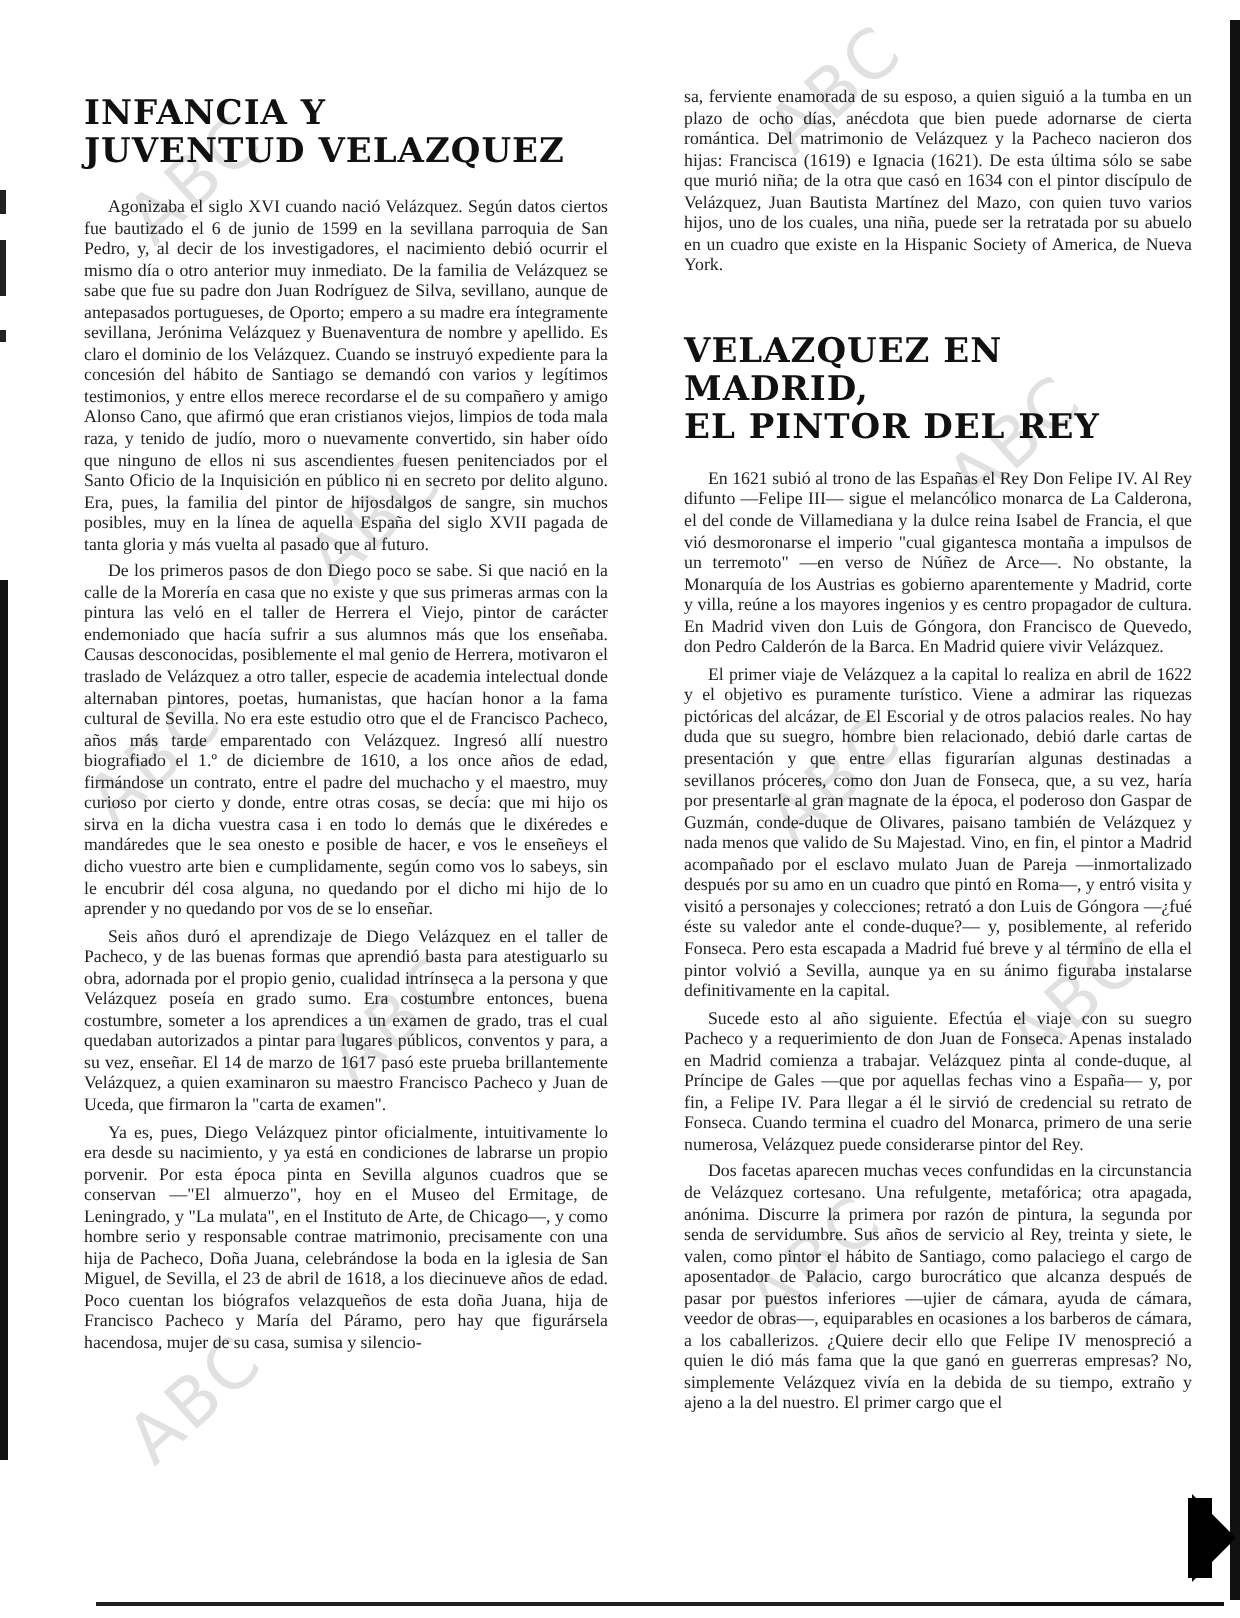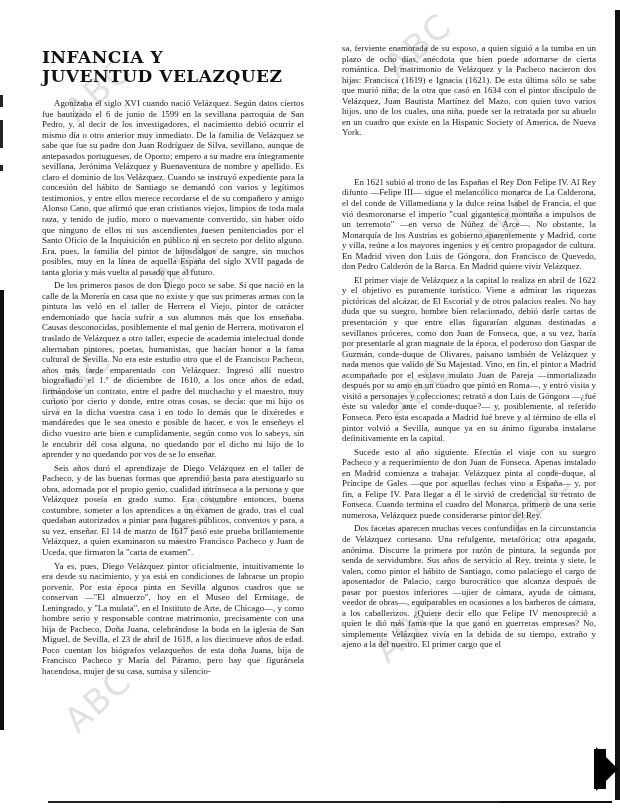--- a/index.html
+++ b/index.html
@@ -62,20 +62,24 @@
     <p class="body">Agonizaba el siglo XVI cuando nació Velázquez. Según datos ciertos fue bautizado el 6 de junio de 1599 en la sevillana parroquia de San Pedro, y, al decir de los investigadores, el nacimiento debió ocurrir el mismo día o otro anterior muy inmediato. De la familia de Velázquez se sabe que fue su padre don Juan Rodríguez de Silva, sevillano, aunque de antepasados portugueses, de Oporto; empero a su madre era íntegramente sevillana, Jerónima Velázquez y Buenaventura de nombre y apellido. Es claro el dominio de los Velázquez. Cuando se instruyó expediente para la concesión del hábito de Santiago se demandó con varios y legítimos testimonios, y entre ellos merece recordarse el de su compañero y amigo Alonso Cano, que afirmó que eran cristianos viejos, limpios de toda mala raza, y tenido de judío, moro o nuevamente convertido, sin haber oído que ninguno de ellos ni sus ascendientes fuesen penitenciados por el Santo Oficio de la Inquisición en público ni en secreto por delito alguno. Era, pues, la familia del pintor de hijosdalgos de sangre, sin muchos posibles, muy en la línea de aquella España del siglo XVII pagada de tanta gloria y más vuelta al pasado que al futuro.</p>
     <p class="body">De los primeros pasos de don Diego poco se sabe. Si que nació en la calle de la Morería en casa que no existe y que sus primeras armas con la pintura las veló en el taller de Herrera el Viejo, pintor de carácter endemoniado que hacía sufrir a sus alumnos más que los enseñaba. Causas desconocidas, posiblemente el mal genio de Herrera, motivaron el traslado de Velázquez a otro taller, especie de academia intelectual donde alternaban pintores, poetas, humanistas, que hacían honor a la fama cultural de Sevilla. No era este estudio otro que el de Francisco Pacheco, años más tarde emparentado con Velázquez. Ingresó allí nuestro biografiado el 1.º de diciembre de 1610, a los once años de edad, firmándose un contrato, entre el padre del muchacho y el maestro, muy curioso por cierto y donde, entre otras cosas, se decía: que mi hijo os sirva en la dicha vuestra casa i en todo lo demás que le dixéredes e mandáredes que le sea onesto e posible de hacer, e vos le enseñeys el dicho vuestro arte bien e cumplidamente, según como vos lo sabeys, sin le encubrir dél cosa alguna, no quedando por el dicho mi hijo de lo aprender y no quedando por vos de se lo enseñar.</p>
     <p class="body">Seis años duró el aprendizaje de Diego Velázquez en el taller de Pacheco, y de las buenas formas que aprendió basta para atestiguarlo su obra, adornada por el propio genio, cualidad intrínseca a la persona y que Velázquez poseía en grado sumo. Era costumbre entonces, buena costumbre, someter a los aprendices a un examen de grado, tras el cual quedaban autorizados a pintar para lugares públicos, conventos y para, a su vez, enseñar. El 14 de marzo de 1617 pasó este prueba brillantemente Velázquez, a quien examinaron su maestro Francisco Pacheco y Juan de Uceda, que firmaron la "carta de examen".</p>
     <p class="body">Ya es, pues, Diego Velázquez pintor oficialmente, intuitivamente lo era desde su nacimiento, y ya está en condiciones de labrarse un propio porvenir. Por esta época pinta en Sevilla algunos cuadros que se conservan —"El almuerzo", hoy en el Museo del Ermitage, de Leningrado, y "La mulata", en el Instituto de Arte, de Chicago—, y como hombre serio y responsable contrae matrimonio, precisamente con una hija de Pacheco, Doña Juana, celebrándose la boda en la iglesia de San Miguel, de Sevilla, el 23 de abril de 1618, a los diecinueve años de edad. Poco cuentan los biógrafos velazqueños de esta doña Juana, hija de Francisco Pacheco y María del Páramo, pero hay que figurársela hacendosa, mujer de su casa, sumisa y silencio-</p>
   </div>
 
   <div class="col col-right">
     <div style="height:43px;"></div>
     <p class="body noindent">sa, ferviente enamorada de su esposo, a quien siguió a la tumba en un plazo de ocho días, anécdota que bien puede adornarse de cierta romántica. Del matrimonio de Velázquez y la Pacheco nacieron dos hijas: Francisca (1619) e Ignacia (1621). De esta última sólo se sabe que murió niña; de la otra que casó en 1634 con el pintor discípulo de Velázquez, Juan Bautista Martínez del Mazo, con quien tuvo varios hijos, uno de los cuales, una niña, puede ser la retratada por su abuelo en un cuadro que existe en la Hispanic Society of America, de Nueva York.</p>
     <div style="height:26px;"></div>
+    <h2 class="section-title">
+      <span>VELAZQUEZ EN MADRID,</span><br>
+      <span>EL PINTOR DEL REY</span>
+    </h2>
     <div style="height:10px;"></div>
     <p class="body">En 1621 subió al trono de las Españas el Rey Don Felipe IV. Al Rey difunto —Felipe III— sigue el melancólico monarca de La Calderona, el del conde de Villamediana y la dulce reina Isabel de Francia, el que vió desmoronarse el imperio "cual gigantesca montaña a impulsos de un terremoto" —en verso de Núñez de Arce—. No obstante, la Monarquía de los Austrias es gobierno aparentemente y Madrid, corte y villa, reúne a los mayores ingenios y es centro propagador de cultura. En Madrid viven don Luis de Góngora, don Francisco de Quevedo, don Pedro Calderón de la Barca. En Madrid quiere vivir Velázquez.</p>
     <p class="body">El primer viaje de Velázquez a la capital lo realiza en abril de 1622 y el objetivo es puramente turístico. Viene a admirar las riquezas pictóricas del alcázar, de El Escorial y de otros palacios reales. No hay duda que su suegro, hombre bien relacionado, debió darle cartas de presentación y que entre ellas figurarían algunas destinadas a sevillanos próceres, como don Juan de Fonseca, que, a su vez, haría por presentarle al gran magnate de la época, el poderoso don Gaspar de Guzmán, conde-duque de Olivares, paisano también de Velázquez y nada menos que valido de Su Majestad. Vino, en fin, el pintor a Madrid acompañado por el esclavo mulato Juan de Pareja —inmortalizado después por su amo en un cuadro que pintó en Roma—, y entró visita y visitó a personajes y colecciones; retrató a don Luis de Góngora —¿fué éste su valedor ante el conde-duque?— y, posiblemente, al referido Fonseca. Pero esta escapada a Madrid fué breve y al término de ella el pintor volvió a Sevilla, aunque ya en su ánimo figuraba instalarse definitivamente en la capital.</p>
     <p class="body">Sucede esto al año siguiente. Efectúa el viaje con su suegro Pacheco y a requerimiento de don Juan de Fonseca. Apenas instalado en Madrid comienza a trabajar. Velázquez pinta al conde-duque, al Príncipe de Gales —que por aquellas fechas vino a España— y, por fin, a Felipe IV. Para llegar a él le sirvió de credencial su retrato de Fonseca. Cuando termina el cuadro del Monarca, primero de una serie numerosa, Velázquez puede considerarse pintor del Rey.</p>
     <p class="body">Dos facetas aparecen muchas veces confundidas en la circunstancia de Velázquez cortesano. Una refulgente, metafórica; otra apagada, anónima. Discurre la primera por razón de pintura, la segunda por senda de servidumbre. Sus años de servicio al Rey, treinta y siete, le valen, como pintor el hábito de Santiago, como palaciego el cargo de aposentador de Palacio, cargo burocrático que alcanza después de pasar por puestos inferiores —ujier de cámara, ayuda de cámara, veedor de obras—, equiparables en ocasiones a los barberos de cámara, a los caballerizos. ¿Quiere decir ello que Felipe IV menospreció a quien le dió más fama que la que ganó en guerreras empresas? No, simplemente Velázquez vivía en la debida de su tiempo, extraño y ajeno a la del nuestro. El primer cargo que el</p>
   </div>
 
 </div>
 
 </body></html>

